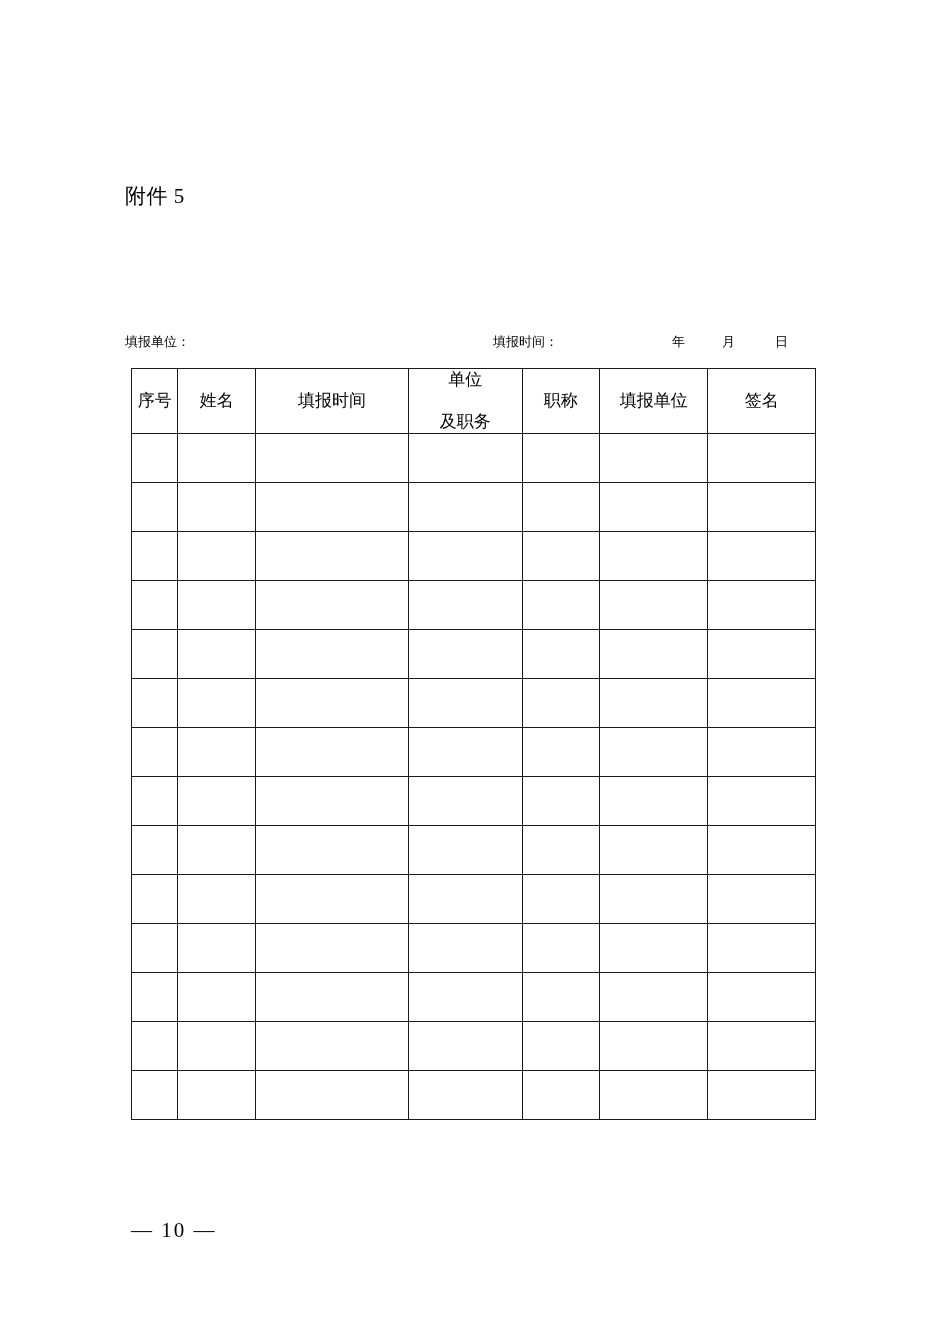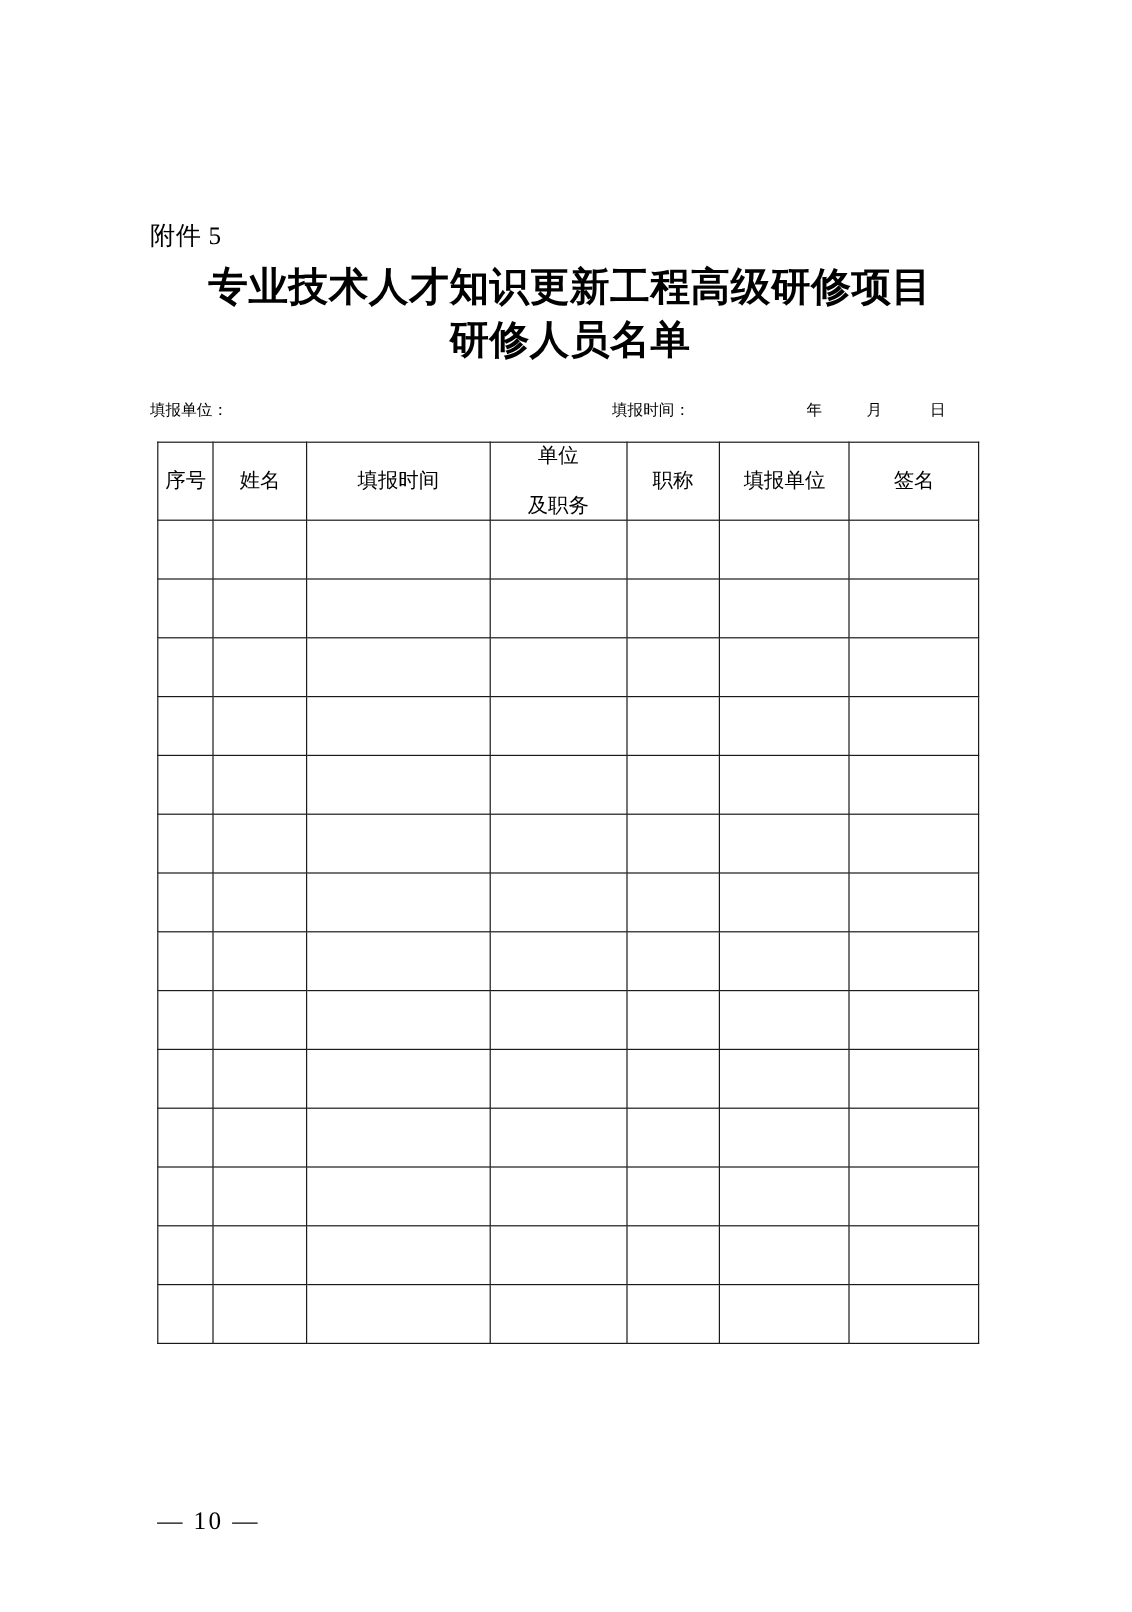--- a/index.html
+++ b/index.html
@@ -60,21 +60,21 @@
     font-size: 13px;
   }
   .meta-unit {
     position: absolute;
     left: 0px;
     top: 0px;
     white-space: nowrap;
   }
   .meta-time {
     position: absolute;
-    left: 385px;
+    left: 368px;
     top: 0px;
     white-space: nowrap;
   }
   .meta-y {
     position: absolute;
     left: 547px;
     top: 0px;
   }
   .meta-m {
     position: absolute;
@@ -127,34 +127,29 @@
   .unit-head .l2 { display: block; margin-top: 20px; }
 
   .page-number {
     position: absolute;
     left: 131px;
     top: 1218px;
     font-family: "Liberation Serif", "DejaVu Serif", serif;
     font-size: 21px;
     letter-spacing: 2px;
     white-space: nowrap;
-    margin-top: 37px;
   }
 </style>
 </head>
 <body>
 
 <div class="page">
 
   <div class="attachment-label">附件 5</div>
 
-  <div class="doc-title">
-    <span class="line1">专业技术人才知识更新工程高级研修项目</span>
-    <span class="line2">研修人员名单</span>
-  </div>
 
   <div class="meta-row">
     <span class="meta-unit">填报单位：</span>
     <span class="meta-time">填报时间：</span>
     <span class="meta-y">年</span>
     <span class="meta-m">月</span>
     <span class="meta-d">日</span>
   </div>
 
   <table class="roster">

